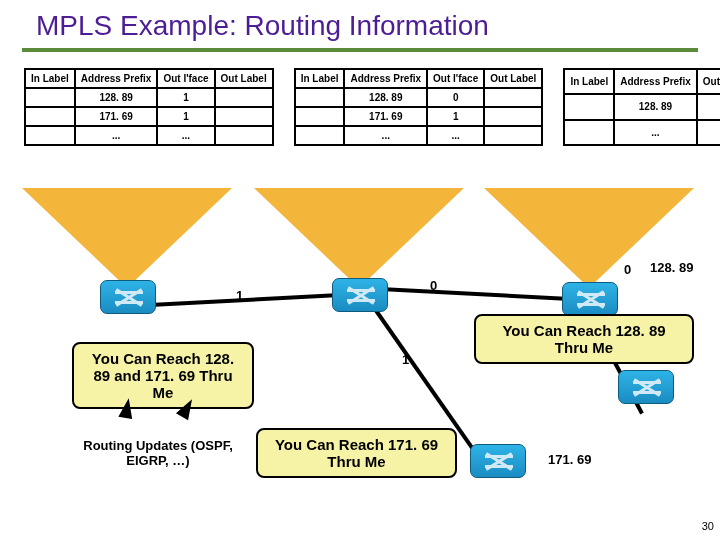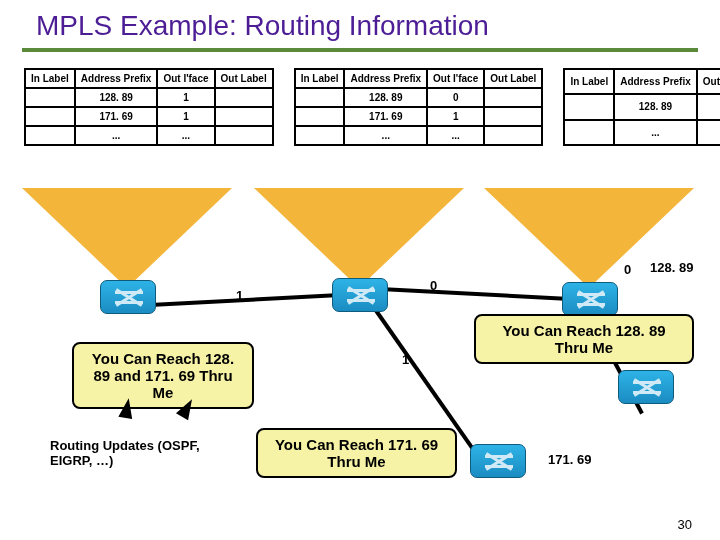--- a/index.html
+++ b/index.html
@@ -16,21 +16,21 @@
   .rtr:before{top:10px}
   .rtr:after{top:20px}
   .rtr .x{position:absolute;left:14px;top:6px;width:28px;height:22px}
   .rtr .x:before,.rtr .x:after{content:"";position:absolute;width:30px;height:3px;background:#cfeaf6;top:9px;left:-1px}
   .rtr .x:before{transform:rotate(32deg)}
   .rtr .x:after{transform:rotate(-32deg)}
   .link{position:absolute;height:4px;background:#000}
   .bubble{position:absolute;background:#f7f3a6;border:2px solid #000;border-radius:8px;padding:6px 10px;font-size:15px;font-weight:700;text-align:center}
   .lab{position:absolute;font-size:13px;font-weight:700}
   .arrow{position:absolute;width:0;height:0;border-left:7px solid transparent;border-right:7px solid transparent;border-bottom:20px solid #000}
-  .pagenum{position:absolute;right:28px;bottom:8px;font-size:13px}
+  .pagenum{position:absolute;right:6px;bottom:8px;font-size:11px}
 </style>
 </head>
 <body>
 
 <div class="title">MPLS Example:  Routing Information</div>
 <div class="rule"></div>
 
 <div class="tables">
   <table class="tbl">
     <tbody>
@@ -137,20 +137,20 @@
 
 <div class="lab" style="left:236px;top:288px">1</div>
 <div class="lab" style="left:430px;top:278px">0</div>
 <div class="lab" style="left:402px;top:352px">1</div>
 <div class="lab" style="left:624px;top:262px">0</div>
 
 <div class="bubble" style="left:72px;top:342px;width:182px">You Can Reach 128. 89 and 171. 69 Thru Me</div>
 <div class="bubble" style="left:474px;top:314px;width:220px">You Can Reach 128. 89 Thru Me</div>
 <div class="bubble" style="left:256px;top:428px;width:201px">You Can Reach 171. 69 Thru Me</div>
 
-<div class="lab" style="left:50px;top:438px;width:180px;">Routing Updates (OSPF, EIGRP, …)</div>
+<div class="lab" style="left:68px;top:438px;width:180px;text-align:center">Routing Updates (OSPF, EIGRP, …)</div>
 <div class="arrow" style="left:120px;top:398px;transform:rotate(10deg)"></div>
 <div class="arrow" style="left:180px;top:398px;transform:rotate(30deg)"></div>
 
 <div class="lab" style="left:650px;top:260px">128. 89</div>
 <div class="lab" style="left:548px;top:452px">171. 69</div>
 
 <div class="pagenum">30</div>
 
 </body></html>

